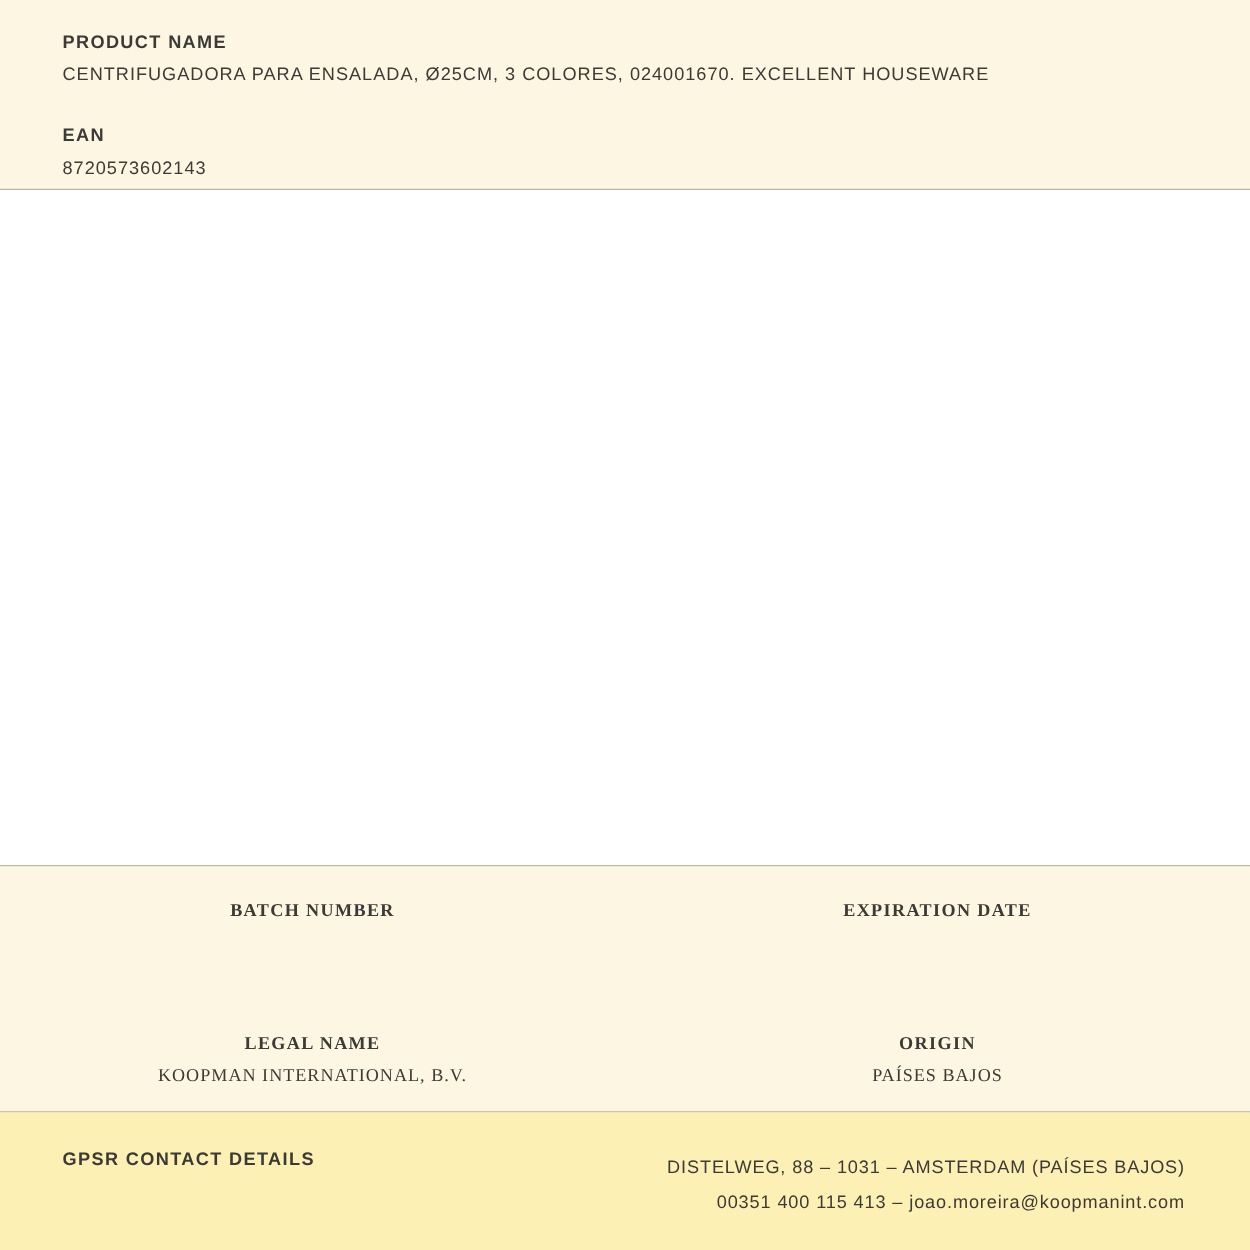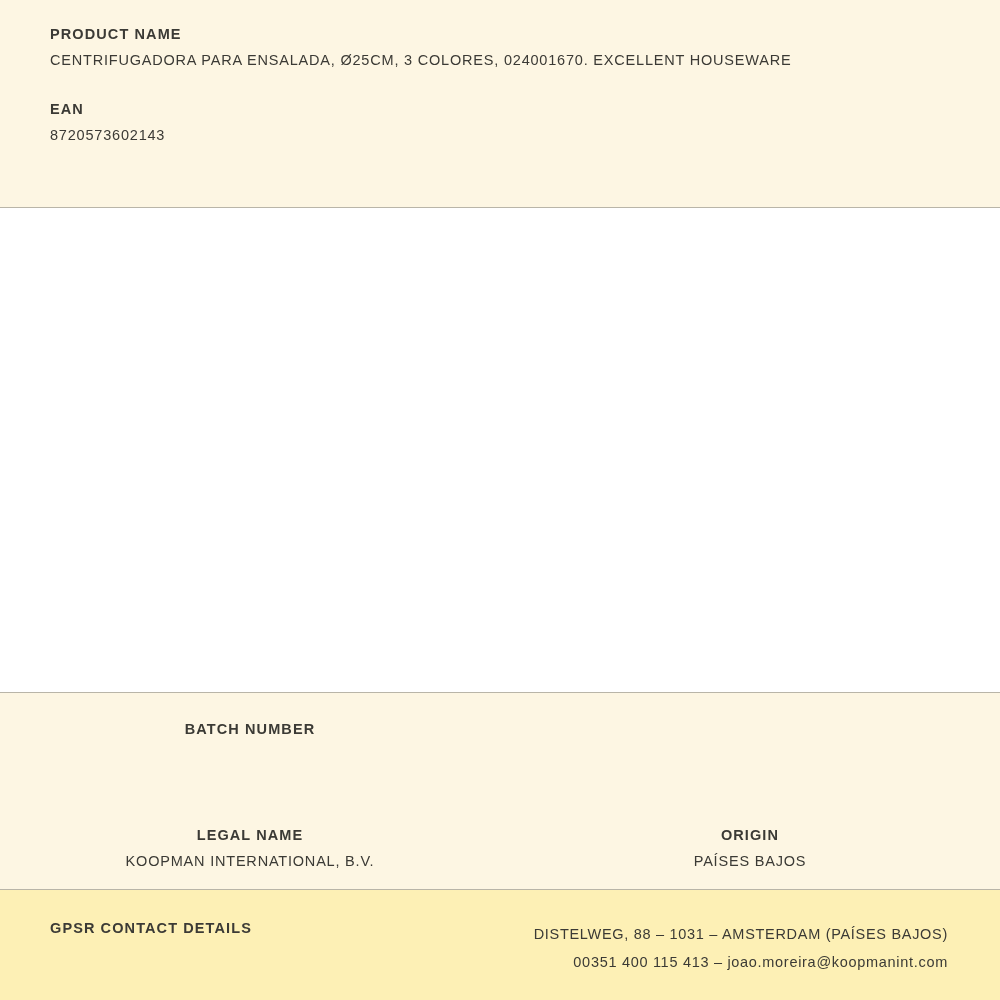--- a/index.html
+++ b/index.html
@@ -21,21 +21,21 @@
     display: flex;
     flex-direction: column;
   }
 
   
   .top-section {
     background: #fdf6e3;
     padding: 26px 50px 22px 50px;
     border-bottom: 1px solid #b9b5a8;
     box-sizing: border-box;
-    height: 208px;
+    height: 152px;
   }
   .field-label {
     font-size: 14.5px;
     font-weight: bold;
     letter-spacing: 1.1px;
     color: #3b3a35;
     margin: 0 0 10px 0;
     text-transform: uppercase;
   }
   .field-value {
@@ -65,20 +65,21 @@
     padding: 28px 0 22px 0;
     height: 197px;
   }
   .details-grid {
     display: grid;
     grid-template-columns: 1fr 1fr;
     text-align: center;
   }
   .detail-cell {
     padding: 0 20px;
+    font-family: Liberation Serif, serif;
   }
   .detail-label {
     font-size: 14.5px;
     font-weight: bold;
     letter-spacing: 1.1px;
     text-transform: uppercase;
     color: #3b3a35;
     margin: 0 0 8px 0;
     min-height: 18px;
   }
@@ -146,20 +147,21 @@
 
   <section class="image-area"></section>
 
   <section class="details-section">
     <div class="details-grid">
       <div class="detail-cell">
         <p class="detail-label">BATCH NUMBER</p>
         <p class="detail-value"></p>
       </div>
       <div class="detail-cell">
+        <p class="detail-label">EXPIRATION DATE</p>
         <p class="detail-value"></p>
       </div>
     </div>
     <div class="details-grid details-row-2">
       <div class="detail-cell">
         <p class="detail-label">LEGAL NAME</p>
         <p class="detail-value">KOOPMAN INTERNATIONAL, B.V.</p>
       </div>
       <div class="detail-cell">
         <p class="detail-label">ORIGIN</p>

